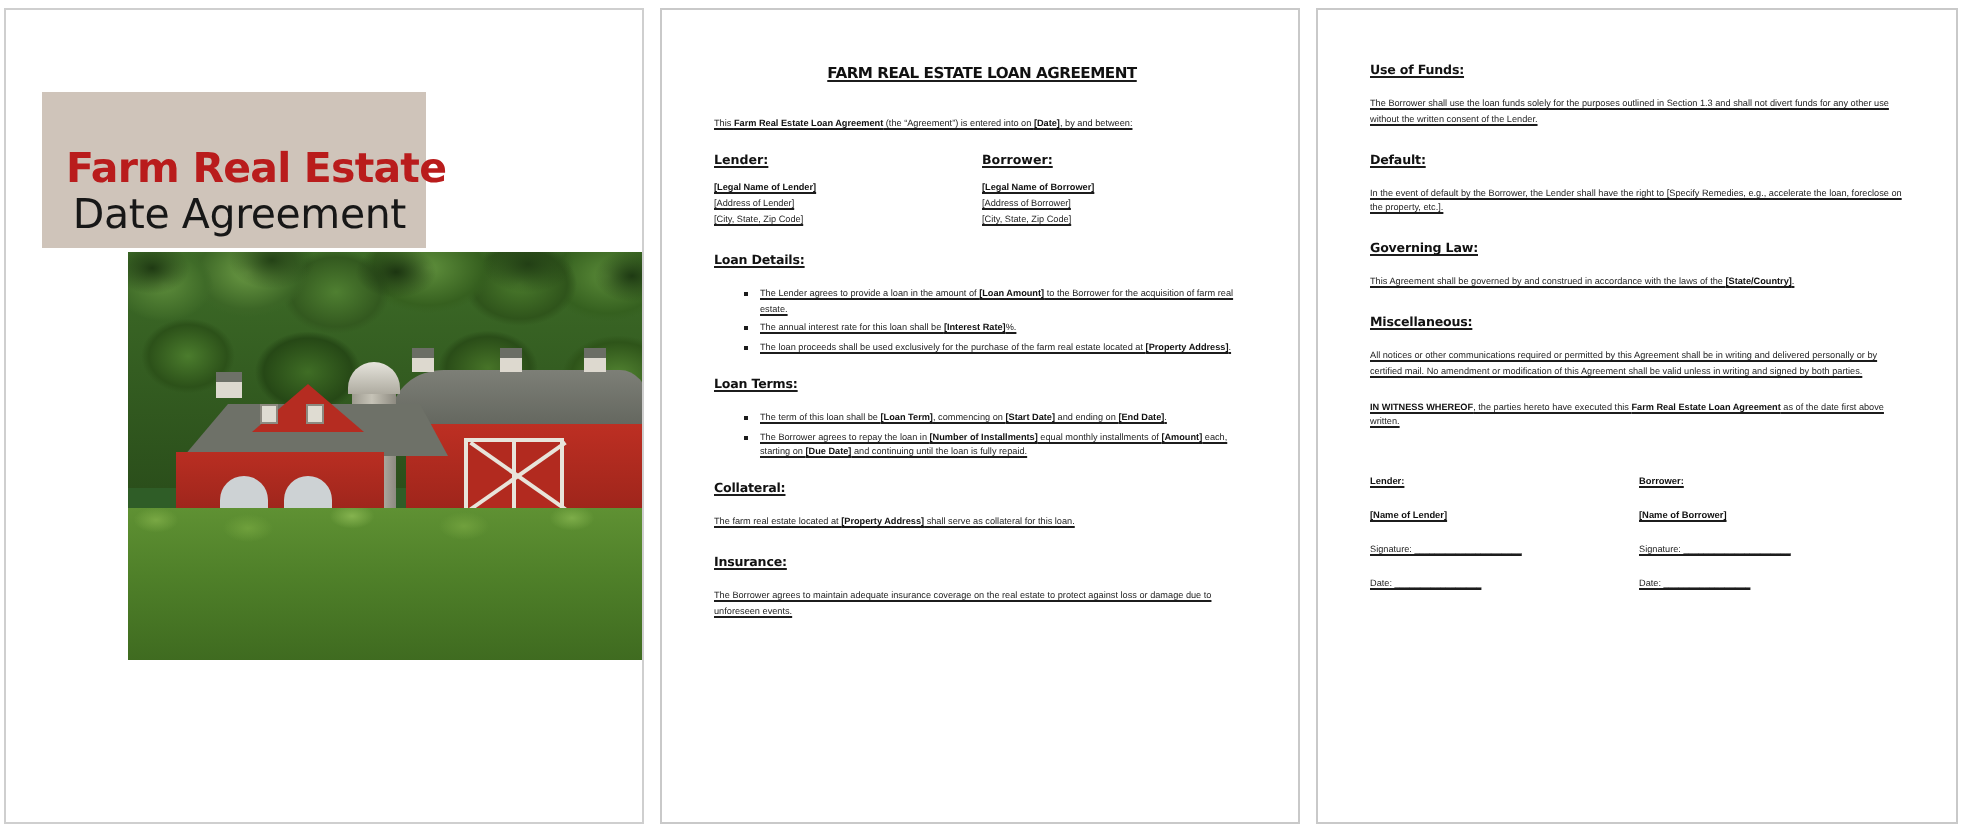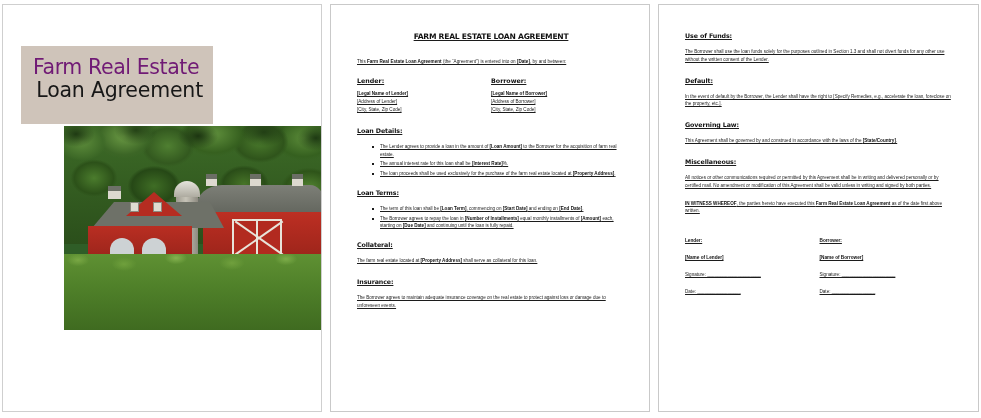--- a/index.html
+++ b/index.html
@@ -47,26 +47,27 @@
     left: 18px;
     top: 41px;
     width: 192px;
     height: 78px;
     background: #cfc4ba;
     box-sizing: border-box;
     padding: 11px 8px 0 12px;
   }
   .title-line1 {
     font-family: "DejaVu Sans", sans-serif;
-    font-weight: 400;
+    font-weight: 700;
     font-size: 20.5px;
     letter-spacing: -0.4px;
     line-height: 1.04;
-    color: #701a75;
+    color: #b91c1c;
     white-space: nowrap;
+    margin-top: 17px;
   }
   .title-line2 {
     font-family: "DejaVu Sans", sans-serif;
     font-weight: 400;
     font-size: 20.5px;
     letter-spacing: -0.2px;
     line-height: 1.18;
     color: #171717;
     text-align: right;
     padding-right: 2px;
@@ -300,21 +301,21 @@
 </head>
 <body>
 
 <div class="viewport">
 
   <div class="page" id="page-cover">
     <div class="cover-inner">
 
       <div class="title-block">
         <div class="title-line1">Farm Real Estate</div>
-        <div class="title-line2">Loan Agreement</div>
+        <div class="title-line2">Date Agreement</div>
       </div>
 
       <div class="photo">
         <div class="ph-layer sky-trees"></div>
         <div class="ph-layer tree-dark"></div>
         <div class="ph-layer barn-big-roof"></div>
         <div class="ph-layer cupola c1"></div>
         <div class="ph-layer cupola c2"></div>
         <div class="ph-layer cupola c3"></div>
         <div class="ph-layer barn-big-body"></div>

